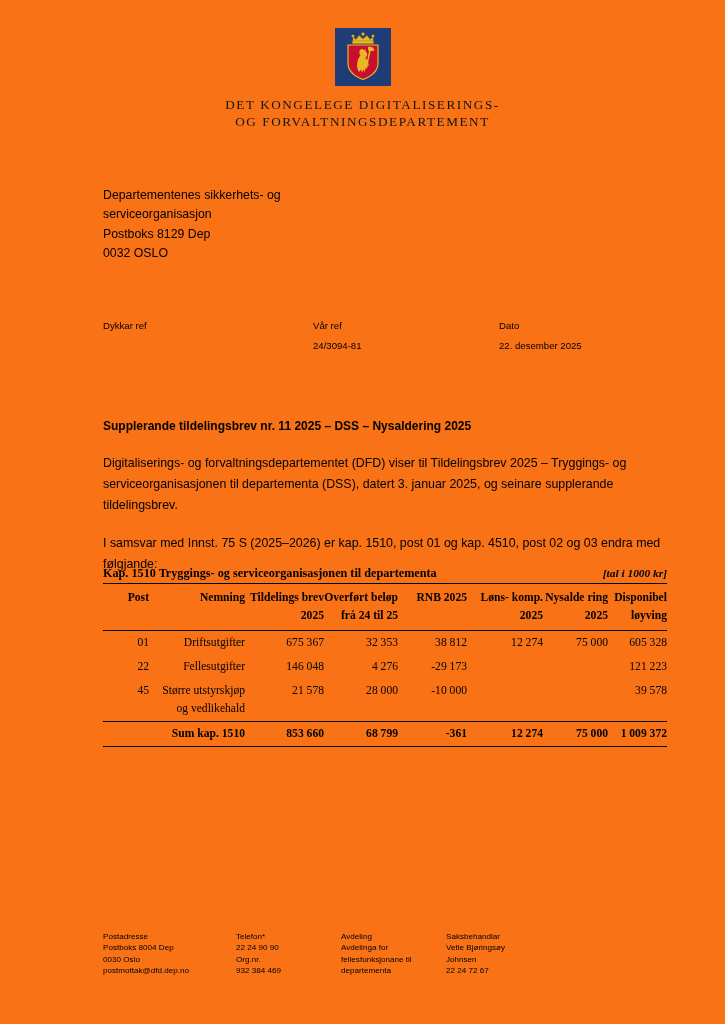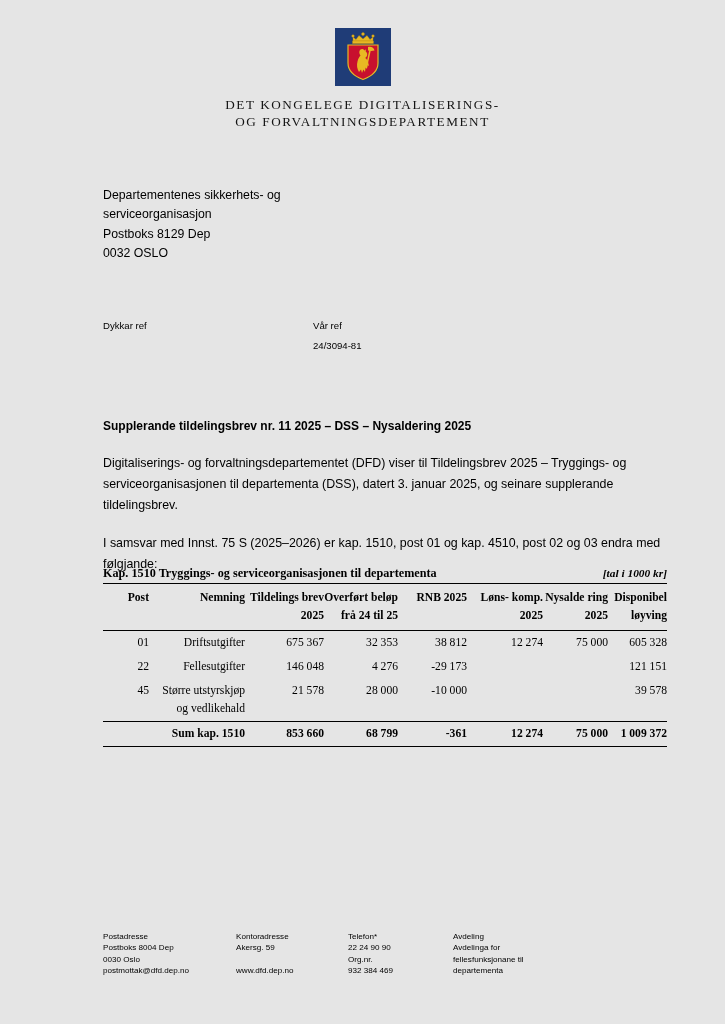--- a/index.html
+++ b/index.html
@@ -10,21 +10,21 @@
   }
   body {
     font-family: "Liberation Sans", sans-serif;
     color: #000000;
   }
   .page {
     position: relative;
     width: 725px;
     height: 1024px;
     margin: 0 auto;
-    background: #e5e5e5;
+    background: #f97316;
     overflow: hidden;
   }
 
   
   .letterhead {
     padding-top: 28px;
     text-align: center;
   }
   .crest-wrap {
     display: inline-block;
@@ -229,20 +229,24 @@
 0032 OSLO</div>
 
     <div class="refs">
       <div class="ref-col ref-col-1">
         <span class="ref-label">Dykkar ref</span>
         <span class="ref-value"></span>
       </div>
       <div class="ref-col ref-col-2">
         <span class="ref-label">Vår ref</span>
         <span class="ref-value">24/3094-81</span>
+      </div>
+      <div class="ref-col ref-col-3">
+        <span class="ref-label">Dato</span>
+        <span class="ref-value">22. desember 2025</span>
       </div>
     </div>
 
     <h1 class="headline">Supplerande tildelingsbrev nr. 11 2025 – DSS – Nysaldering 2025</h1>
 
     <p class="para para-1">Digitaliserings- og forvaltningsdepartementet (DFD) viser til Tildelingsbrev 2025 – Tryggings- og serviceorganisasjonen til departementa (DSS), datert 3. januar 2025, og seinare supplerande tildelingsbrev.</p>
     <p class="para para-2">I samsvar med Innst. 75 S (2025–2026) er kap. 1510, post 01 og kap. 4510, post 02 og 03 endra med følgjande:</p>
 
     <div class="table-wrap">
 
@@ -286,21 +290,21 @@
             <td class="c-total">605 328</td>
           </tr>
           <tr>
             <td class="pad-left">22</td>
             <td>Fellesutgifter</td>
             <td>146 048</td>
             <td>4 276</td>
             <td>-29 173</td>
             <td></td>
             <td></td>
-            <td class="c-total">121 151</td>
+            <td class="c-total">121 223</td>
           </tr>
           <tr>
             <td class="pad-left">45</td>
             <td>Større utstyrskjøp og vedlikehald</td>
             <td>21 578</td>
             <td>28 000</td>
             <td>-10 000</td>
             <td></td>
             <td></td>
             <td class="c-total">39 578</td>
@@ -319,34 +323,34 @@
       </table>
     </div>
 
     <div class="footer">
       <div class="f-col f-col-1">
         <span class="f-line">Postadresse</span>
         <span class="f-line">Postboks 8004 Dep
 0030 Oslo
 postmottak@dfd.dep.no</span>
       </div>
-      <div class="f-col f-col-2">
-        <span class="f-line">Kontoradresse</span>
-        <span class="f-line">Akersg. 59
-
-www.dfd.dep.no</span>
-      </div>
       <div class="f-col f-col-3">
         <span class="f-line">Telefon*</span>
         <span class="f-line">22 24 90 90
 Org.nr.
 932 384 469</span>
       </div>
       <div class="f-col f-col-4">
         <span class="f-line">Avdeling</span>
         <span class="f-line">Avdelinga for
 fellesfunksjonane til
 departementa</span>
       </div>
+      <div class="f-col f-col-5">
+        <span class="f-line">Saksbehandlar</span>
+        <span class="f-line">Vetle Bjøringsøy
+Johnsen
+22 24 72 67</span>
+      </div>
     </div>
 
   </div>
 </div>
 
 </body></html>

